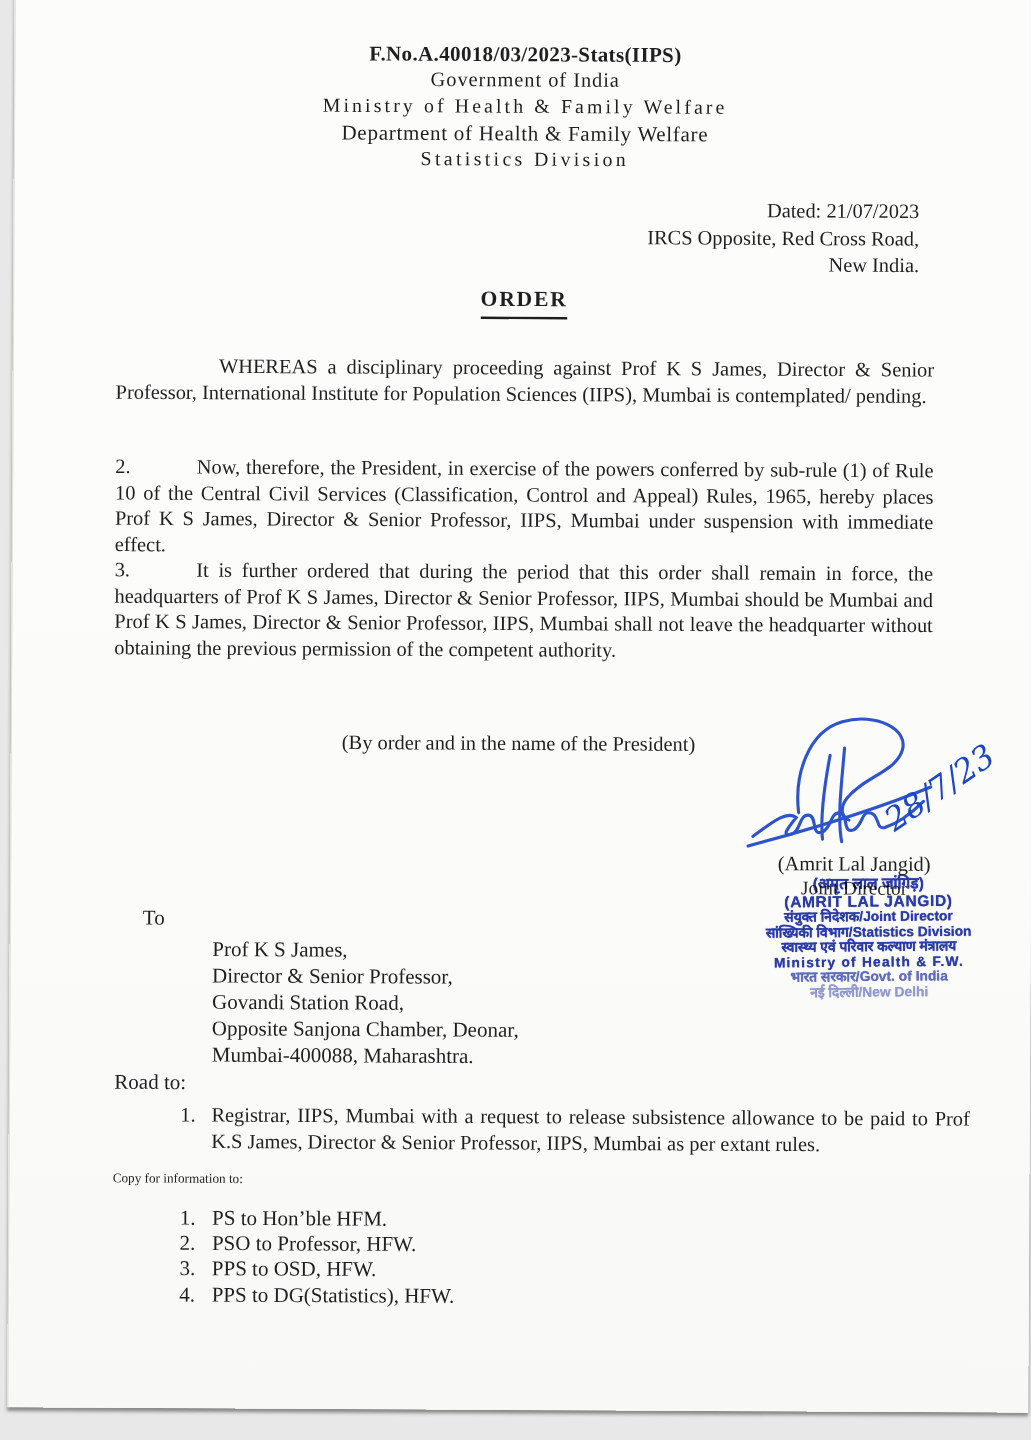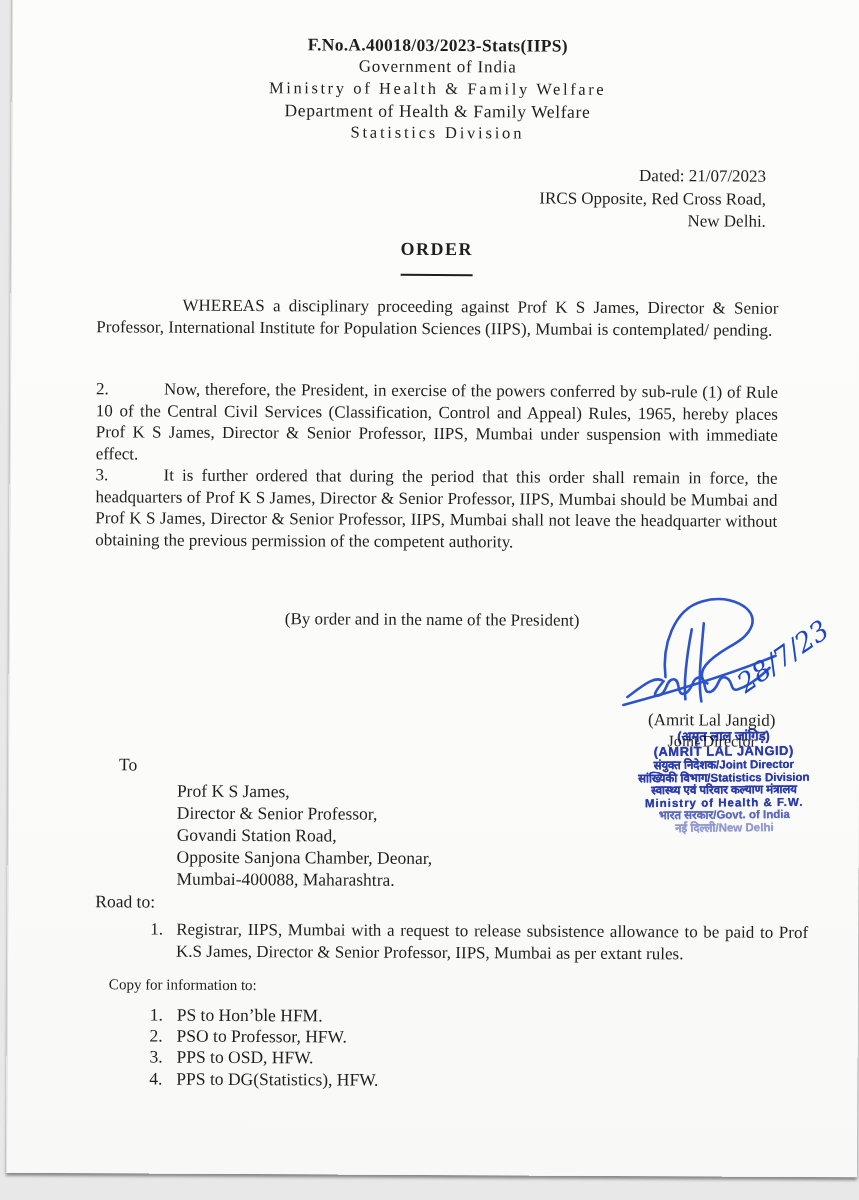--- a/index.html
+++ b/index.html
@@ -30,21 +30,21 @@
   .org0{letter-spacing:.8px;}
   .org1{letter-spacing:2.6px;font-size:16.5px;}
   .org2{letter-spacing:.6px;font-size:17.5px;}
   .org3{letter-spacing:2.8px;font-size:16.5px;}
   
   .dateblk{right:96px;top:172px;text-align:right;line-height:22.5px;font-size:17px;}
   
   .titleblk{left:0;top:247px;width:850px;text-align:center;}
   .titleblk span{
     display:inline-block;font-weight:bold;font-size:18px;letter-spacing:1.5px;
-    border-bottom:2px solid var(--ink);padding-bottom:14px;
+    border-bottom:2px solid var(--ink);padding-bottom:4px;
   }
   
   .para{left:85px;width:682px;font-size:17px;line-height:21.6px;text-align:justify;}
   .p1{top:304px;text-indent:86px;}
   .p2{top:388px;}
   .p3{top:474px;}
   .pnum{display:inline-block;width:68px;text-indent:0;}
   .byorder{left:275px;top:618px;font-size:17px;}
   
   .sig-svg{left:598px;top:592px;width:220px;height:130px;}
@@ -66,41 +66,41 @@
   .stamp .s6{opacity:.75;}
   .stamp .s7{opacity:.5;}
   
   .to-label{left:110px;top:764px;font-size:17.5px;}
   .to-lines{left:168px;top:789px;font-size:17.5px;line-height:22px;}
   
   .copy-label{left:87px;top:901px;font-size:17.5px;}
   .copy-item{left:142px;top:928px;width:632px;font-size:17px;line-height:21.6px;text-align:justify;padding-left:0;}
   .hang{position:relative;padding-left:26px;}
   .hang .num{position:absolute;left:0;top:0;}
-  .copyinfo-label{left:101px;top:986px;font-size:15px;}
+  .copyinfo-label{left:86px;top:986px;font-size:11px;}
   .info-list{left:142px;top:1014px;font-size:17.5px;line-height:21.2px;}
   .info-item .num{display:inline-block;width:27px;}
 </style>
 </head>
 <body>
 
 <div class="page">
 
   <div class="abs hdr">
     <div class="file-no">F.No.A.40018/03/2023-Stats(IIPS)</div>
     <div class="org0">Government of India</div>
     <div class="org1">Ministry of Health &amp; Family Welfare</div>
     <div class="org2">Department of Health &amp; Family Welfare</div>
     <div class="org3">Statistics Division</div>
   </div>
 
   <div class="abs dateblk">
     <div>Dated: 21/07/2023</div>
     <div>IRCS Opposite, Red Cross Road,</div>
-    <div>New Delhi.</div>
+    <div>New India.</div>
   </div>
 
   <div class="abs titleblk">
     <span>ORDER</span>
   </div>
 
   <div class="abs para p1">WHEREAS a disciplinary proceeding against Prof K S James, Director &amp; Senior Professor, International Institute for Population Sciences (IIPS), Mumbai is contemplated/ pending.</div>
 
   <div class="abs para p2"><span class="pnum">2.</span><span>Now, therefore, the President, in exercise of the powers conferred by sub-rule (1) of Rule 10 of the Central Civil Services (Classification, Control and Appeal) Rules, 1965, hereby places Prof K S James, Director &amp; Senior Professor, IIPS, Mumbai under suspension with immediate effect.</span></div>
 

